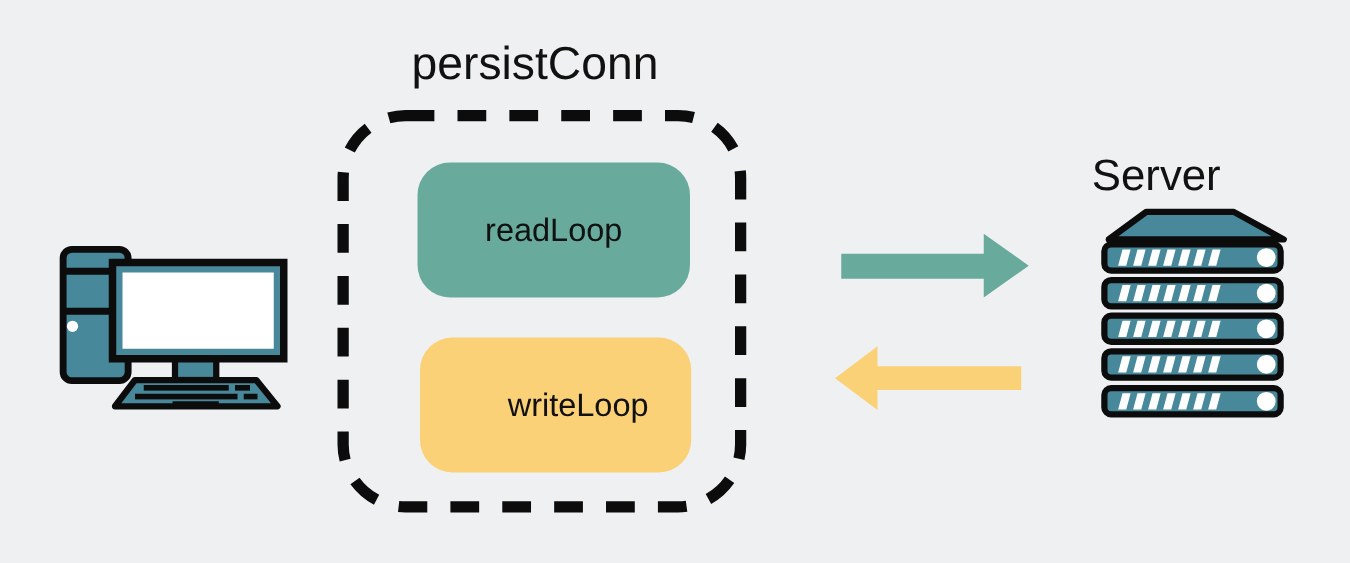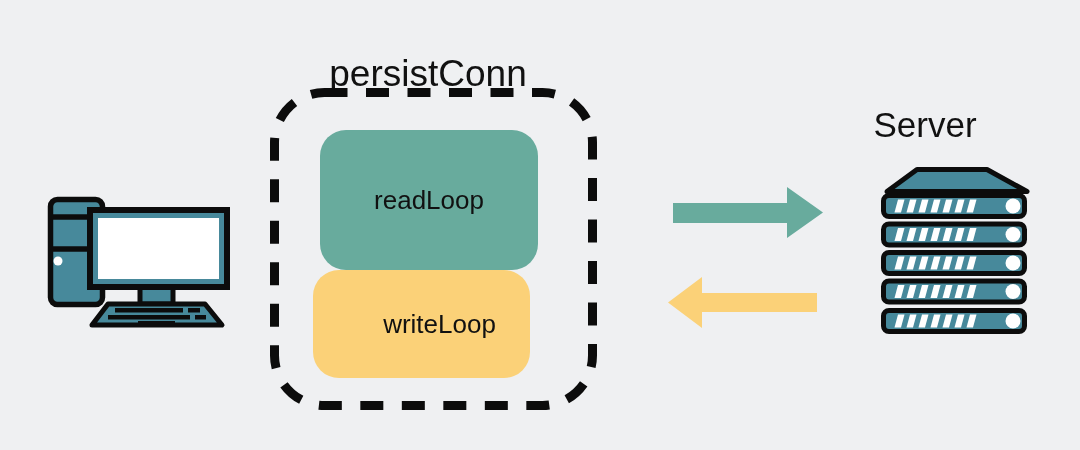--- a/index.html
+++ b/index.html
@@ -22,33 +22,33 @@
     overflow: hidden;
   }
   .label {
     position: absolute;
     color: var(--text);
     text-align: center;
     white-space: nowrap;
     line-height: 1.1;
   }
   #client-label   { left: 70px;  top: 140px; width: 140px; font-size: 35px; }
-  #persist-label  { left: 318px; top: 31px;  width: 220px; font-size: 37px; margin-top: 23px; }
-  #server-label   { left: 858px; top: 106px; width: 134px; font-size: 35px; }
+  #persist-label  { left: 318px; top: 31px;  width: 220px; font-size: 37px; }
+  #server-label   { left: 858px; top: 122px; width: 134px; font-size: 35px; }
   .loop-box {
     position: absolute;
     display: flex;
     align-items: center;
     justify-content: center;
     border-radius: 26px;
     font-size: 26px;
     color: var(--text);
   }
-  #readloop-box  { left: 320px; top: 130px; width: 218px; height: 140px; background: var(--teal); }
-  #writeloop-box { left: 313px; top: 270px; width: 217px; height: 108px; background: var(--yellow); padding-left: 36px; }
+  #readloop-box  { left: 334px; top: 130px; width: 218px; height: 108px; background: var(--teal); }
+  #writeloop-box { left: 336px; top: 270px; width: 217px; height: 108px; background: var(--yellow); padding-left: 36px; }
   svg.abs { position: absolute; display: block; overflow: visible; }
   #dashed-box-svg { left: 263px; top: 81px; }
   #client-icon-svg { left: 40px;  top: 190px; }
   #arrows-svg      { left: 660px; top: 180px; }
   #server-icon-svg { left: 868px; top: 165px; }
 </style>
 </head>
 <body>
 
 <div id="canvas">

